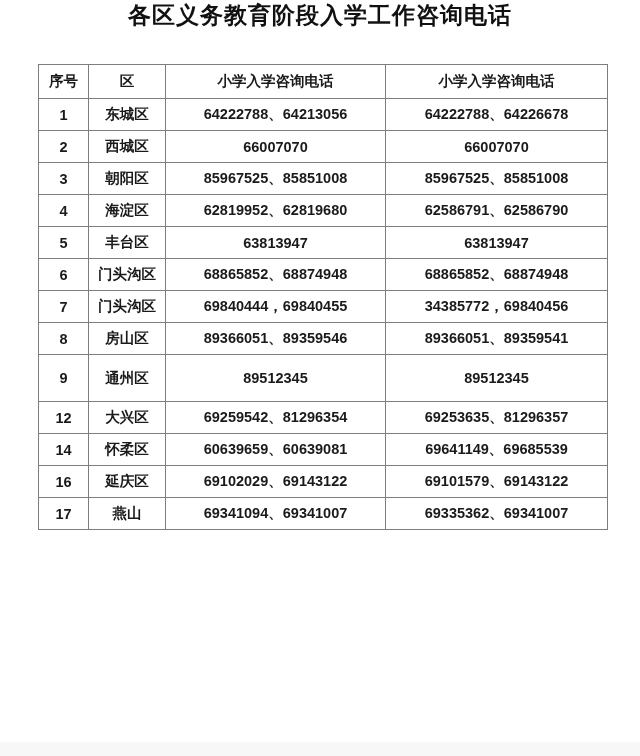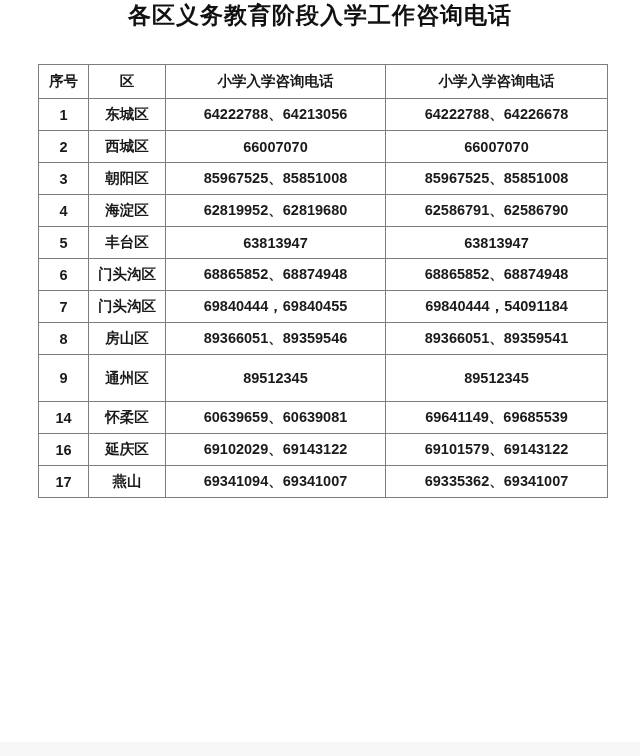--- a/index.html
+++ b/index.html
@@ -108,33 +108,39 @@
         <tr>
           <td>6</td>
           <td>门头沟区</td>
           <td>68865852、68874948</td>
           <td>68865852、68874948</td>
         </tr>
         <tr>
           <td>7</td>
           <td>门头沟区</td>
           <td>69840444，69840455</td>
-          <td>69840444，54091184</td>
+          <td>34385772，69840456</td>
         </tr>
         <tr>
           <td>8</td>
           <td>房山区</td>
           <td>89366051、89359546</td>
           <td>89366051、89359541</td>
         </tr>
         <tr class="tall">
           <td>9</td>
           <td>通州区</td>
           <td>89512345</td>
           <td>89512345</td>
+        </tr>
+        <tr>
+          <td>12</td>
+          <td>大兴区</td>
+          <td>69259542、81296354</td>
+          <td>69253635、81296357</td>
         </tr>
         <tr>
           <td>14</td>
           <td>怀柔区</td>
           <td>60639659、60639081</td>
           <td>69641149、69685539</td>
         </tr>
         <tr>
           <td>16</td>
           <td>延庆区</td>

